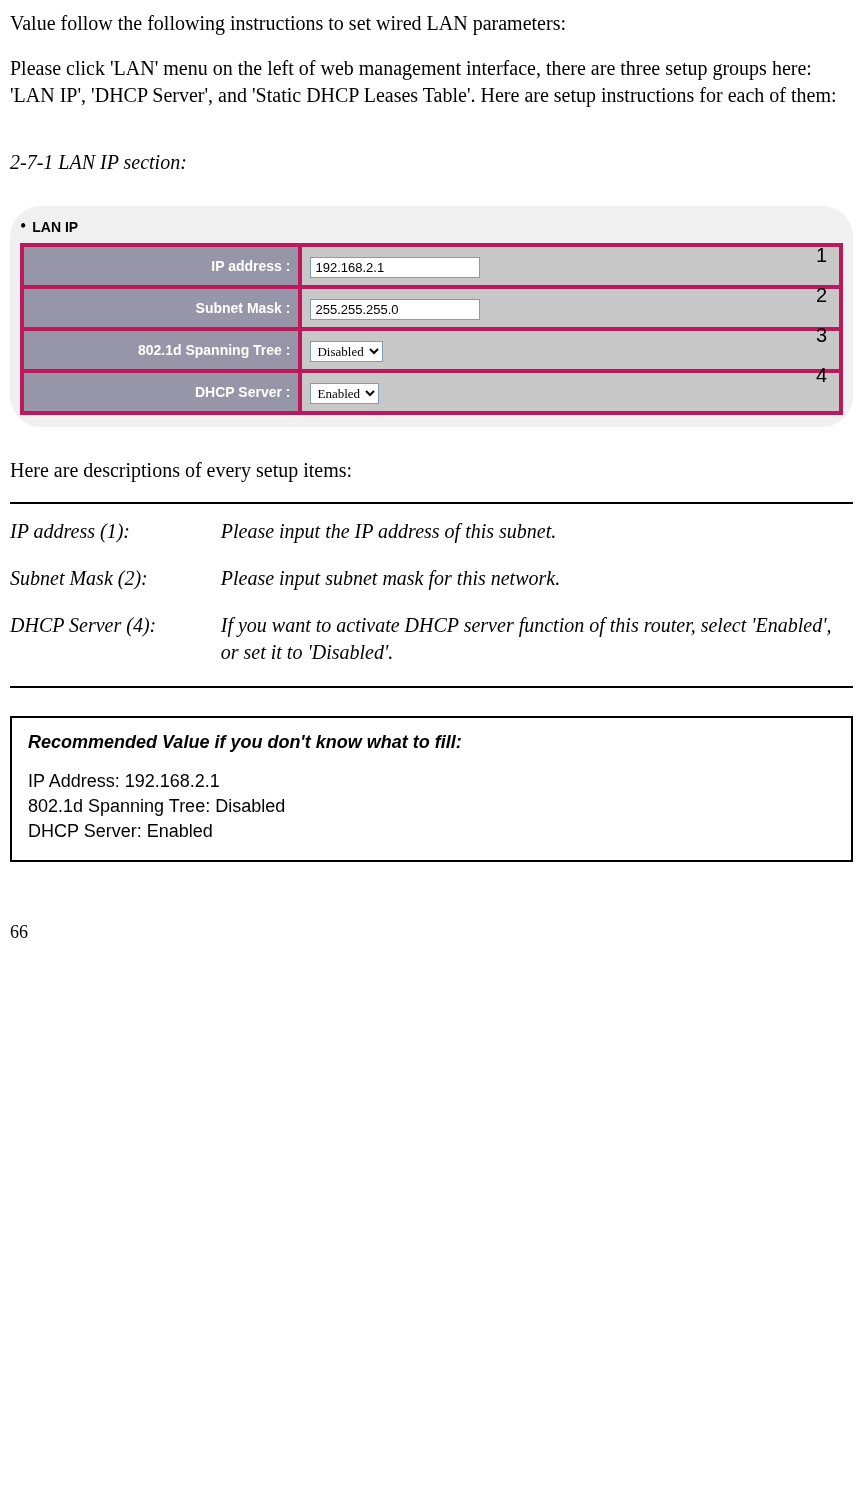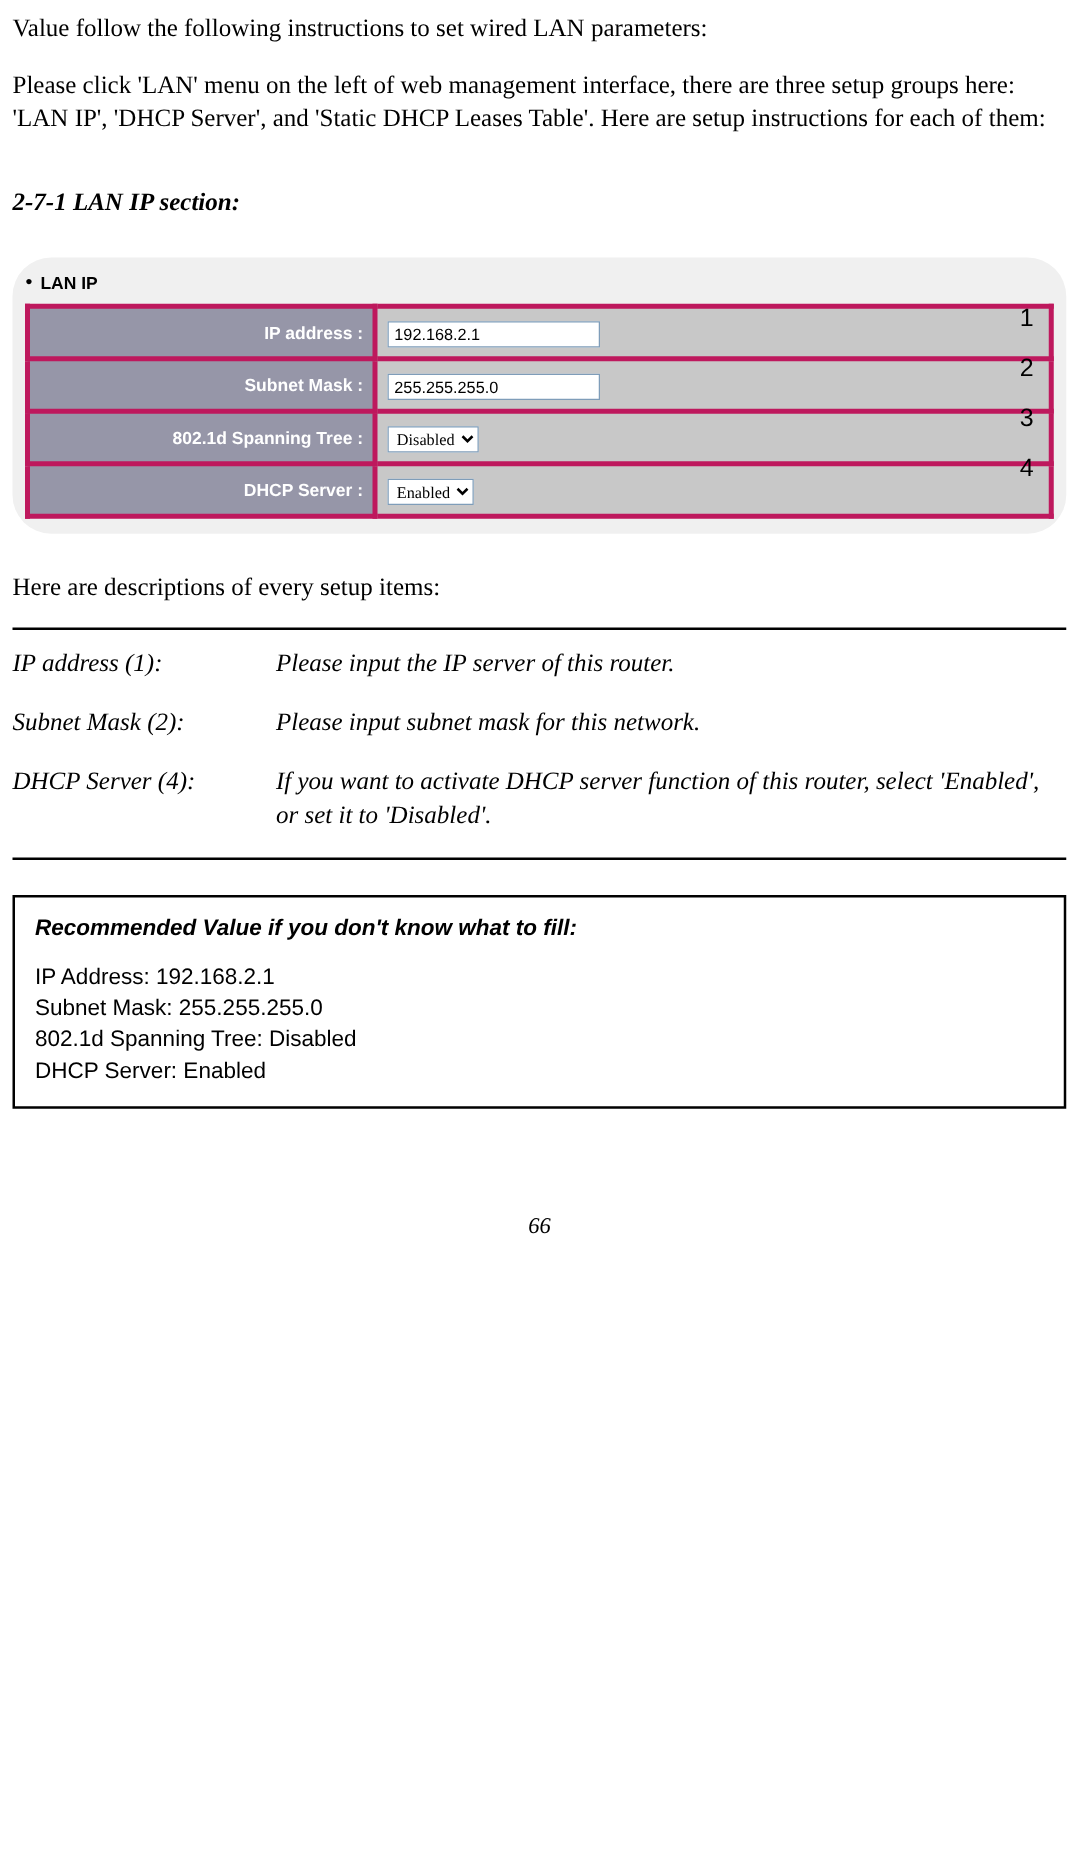--- a/index.html
+++ b/index.html
@@ -10,21 +10,21 @@
       padding: 10px 10px 40px 10px;
       color: #000;
       background: #fff;
     }
     p {
       margin: 0 0 18px 0;
       line-height: 1.35;
     }
     .section-heading {
       font-style: italic;
-      font-weight: bold;
+      font-weight: normal;
       margin: 40px 0 30px 0;
     }
     .screenshot-box {
       background: #f0f0f0;
       padding: 8px 10px 12px 10px;
       position: relative;
       margin-bottom: 30px;
       border-radius: 31px;
     }
     .lan-ip-label {
@@ -115,24 +115,23 @@
     }
     .rec-heading {
       font-weight: bold;
       font-style: italic;
       margin-bottom: 18px;
     }
     .rec-line {
       margin: 4px 0;
     }
     .page-num {
-      text-align: center;
-      margin-top: 83px;
+      text-align: left;
+      margin-top: 60px;
       font-size: 18px;
-      font-style: italic;
     }
   </style>
 </head>
 <body>
 
 <p>Value follow the following instructions to set wired LAN parameters:</p>
 <p>Please click 'LAN' menu on the left of web management interface, there are three setup groups here: 'LAN IP', 'DHCP Server', and 'Static DHCP Leases Table'. Here are setup instructions for each of them:</p>
 
 <p class="section-heading">2-7-1 LAN IP section:</p>
 
@@ -165,36 +164,35 @@
 </div>
 
 <p>Here are descriptions of every setup items:</p>
 
 <hr class="thick">
 
 <table class="desc-table">
   <tbody>
       <tr>
     <td class="term">IP address (1):</td>
-    <td>Please input the IP server of this router.</td>
+    <td>Please input the IP address of this subnet.</td>
   </tr>
   <tr>
     <td class="term">Subnet Mask (2):</td>
     <td>Please input subnet mask for this network.</td>
   </tr>
   <tr>
     <td class="term">DHCP Server (4):</td>
     <td>If you want to activate DHCP server function of this router, select 'Enabled', or set it to 'Disabled'.</td>
   </tr>
 </tbody>
   </table>
 
 <hr class="thick">
 
 <div class="rec-box">
   <div class="rec-heading">Recommended Value if you don't know what to fill:</div>
   <div class="rec-line">IP Address: 192.168.2.1</div>
-  <div class="rec-line">Subnet Mask: 255.255.255.0</div>
   <div class="rec-line">802.1d Spanning Tree: Disabled</div>
   <div class="rec-line">DHCP Server: Enabled</div>
 </div>
 
 <div class="page-num">66</div>
 
 </body></html>

